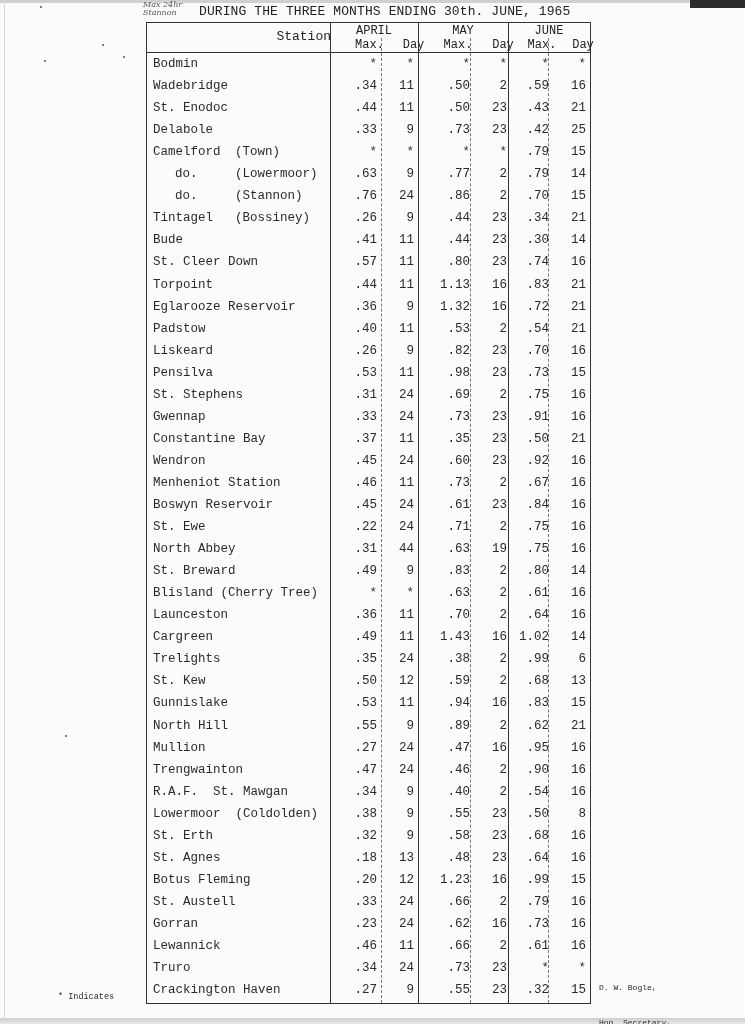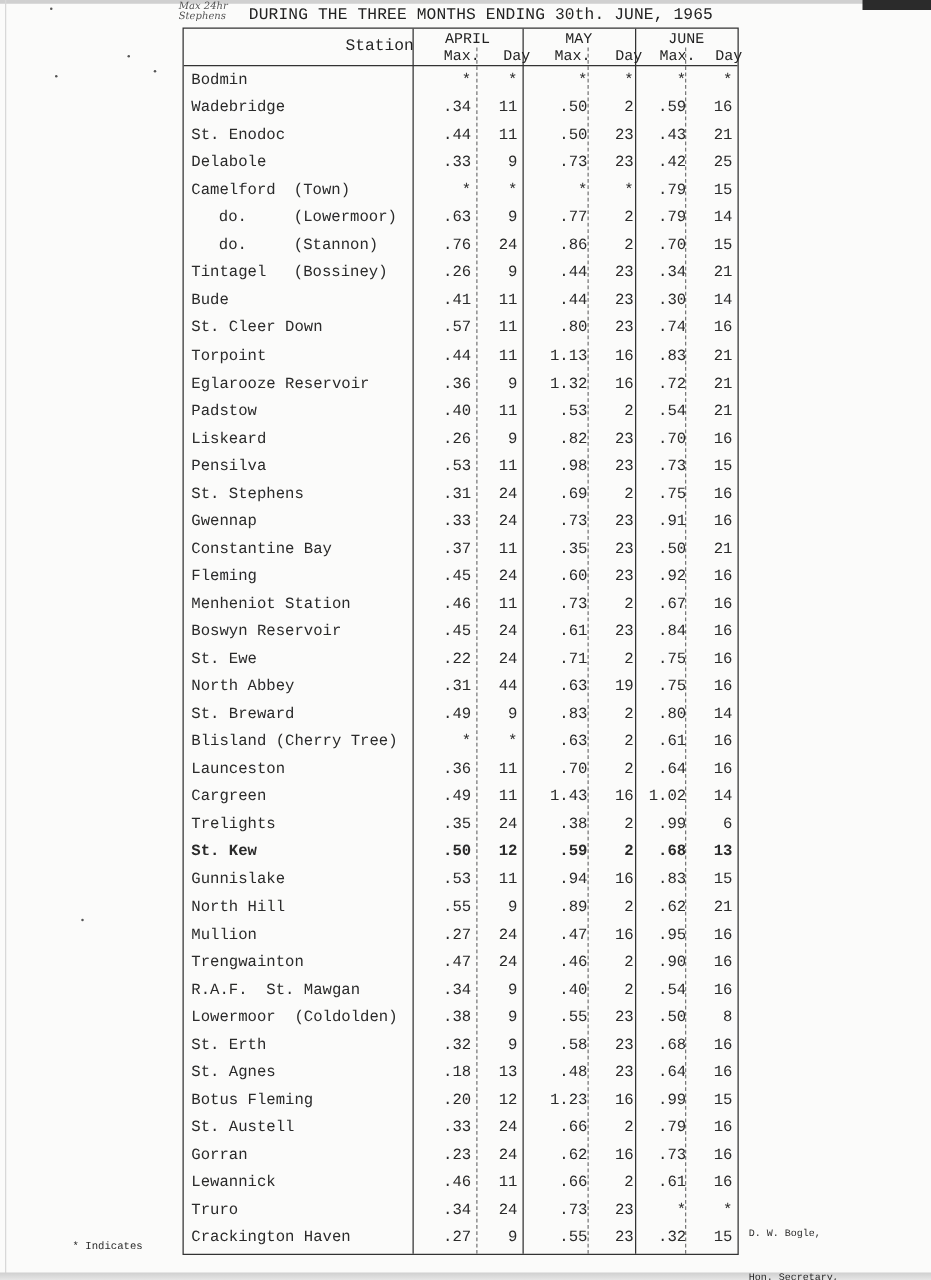--- a/index.html
+++ b/index.html
@@ -70,21 +70,21 @@
 <div class="bottom-band"></div>
 
 <div class="speck" style="left:40px;top:6px"></div>
 <div class="speck" style="left:102px;top:44px"></div>
 <div class="speck" style="left:44px;top:60px"></div>
 <div class="speck" style="left:123px;top:56px"></div>
 <div class="speck" style="left:65px;top:735px"></div>
 
 <div class="hand-note">
   <div>Max 24hr</div>
-  <div>Stephens</div>
+  <div>Stannon</div>
 </div>
 <div class="title">DURING THE THREE MONTHS ENDING 30th. JUNE, 1965</div>
 
 <div class="table">
   <div class="vline" style="left:183px"></div>
   <div class="vline dotted" style="left:234px"></div>
   <div class="vline" style="left:271px"></div>
   <div class="vline dotted" style="left:323px"></div>
   <div class="vline" style="left:361px"></div>
   <div class="vline dotted" style="left:401px"></div>
@@ -262,21 +262,21 @@
       <div class="row" style="top: 374.85px;">
         <span class="cell st-name">Constantine Bay</span>
         <span class="cell num c-am">.37</span>
         <span class="cell num c-ad">11</span>
         <span class="cell num c-mm">.35</span>
         <span class="cell num c-md">23</span>
         <span class="cell num c-jm">.50</span>
         <span class="cell num c-jd">21</span>
       </div>
       <div class="row" style="top: 396.9px;">
-        <span class="cell st-name">Fleming</span>
+        <span class="cell st-name">Wendron</span>
         <span class="cell num c-am">.45</span>
         <span class="cell num c-ad">24</span>
         <span class="cell num c-mm">.60</span>
         <span class="cell num c-md">23</span>
         <span class="cell num c-jm">.92</span>
         <span class="cell num c-jd">16</span>
       </div>
       <div class="row" style="top: 418.95px;">
         <span class="cell st-name">Menheniot Station</span>
         <span class="cell num c-am">.46</span>
@@ -351,21 +351,21 @@
       </div>
       <div class="row" style="top: 595.35px;">
         <span class="cell st-name">Trelights</span>
         <span class="cell num c-am">.35</span>
         <span class="cell num c-ad">24</span>
         <span class="cell num c-mm">.38</span>
         <span class="cell num c-md">2</span>
         <span class="cell num c-jm">.99</span>
         <span class="cell num c-jd">6</span>
       </div>
-      <div class="row" style="top: 617.4px; font-weight: bold;">
+      <div class="row" style="top: 617.4px;">
         <span class="cell st-name">St. Kew</span>
         <span class="cell num c-am">.50</span>
         <span class="cell num c-ad">12</span>
         <span class="cell num c-mm">.59</span>
         <span class="cell num c-md">2</span>
         <span class="cell num c-jm">.68</span>
         <span class="cell num c-jd">13</span>
       </div>
       <div class="row" style="top: 639.45px;">
         <span class="cell st-name">Gunnislake</span>

